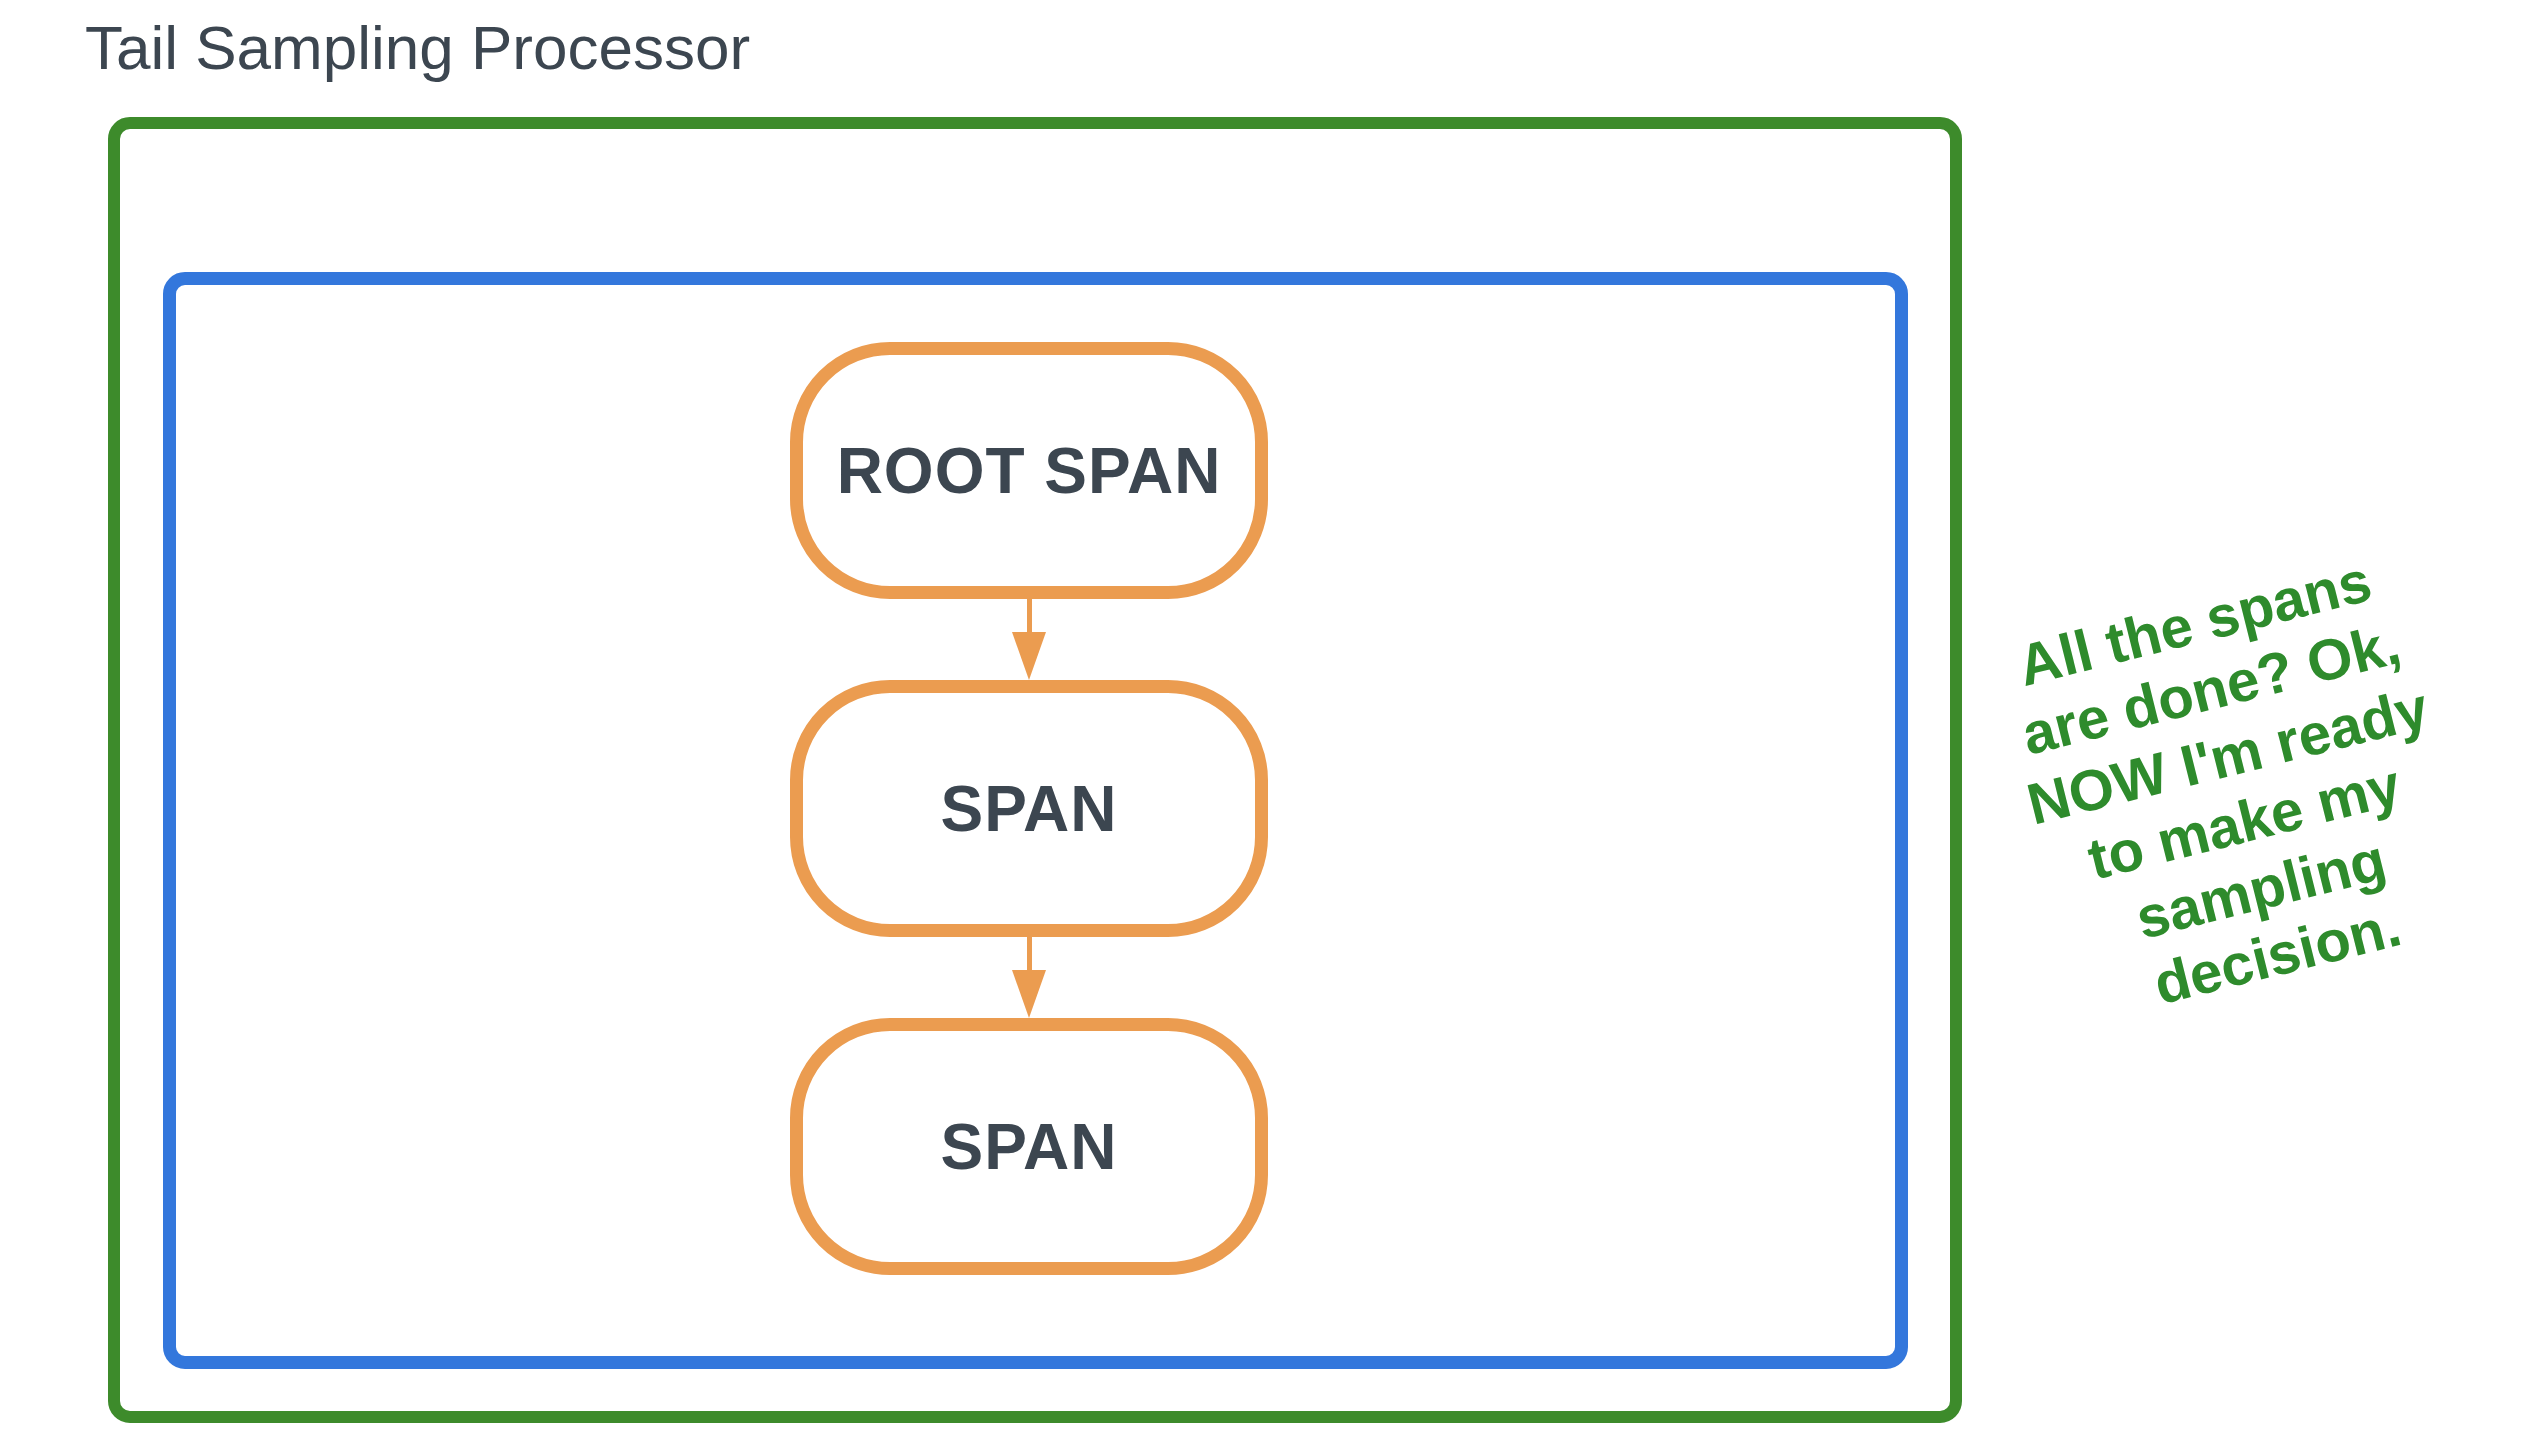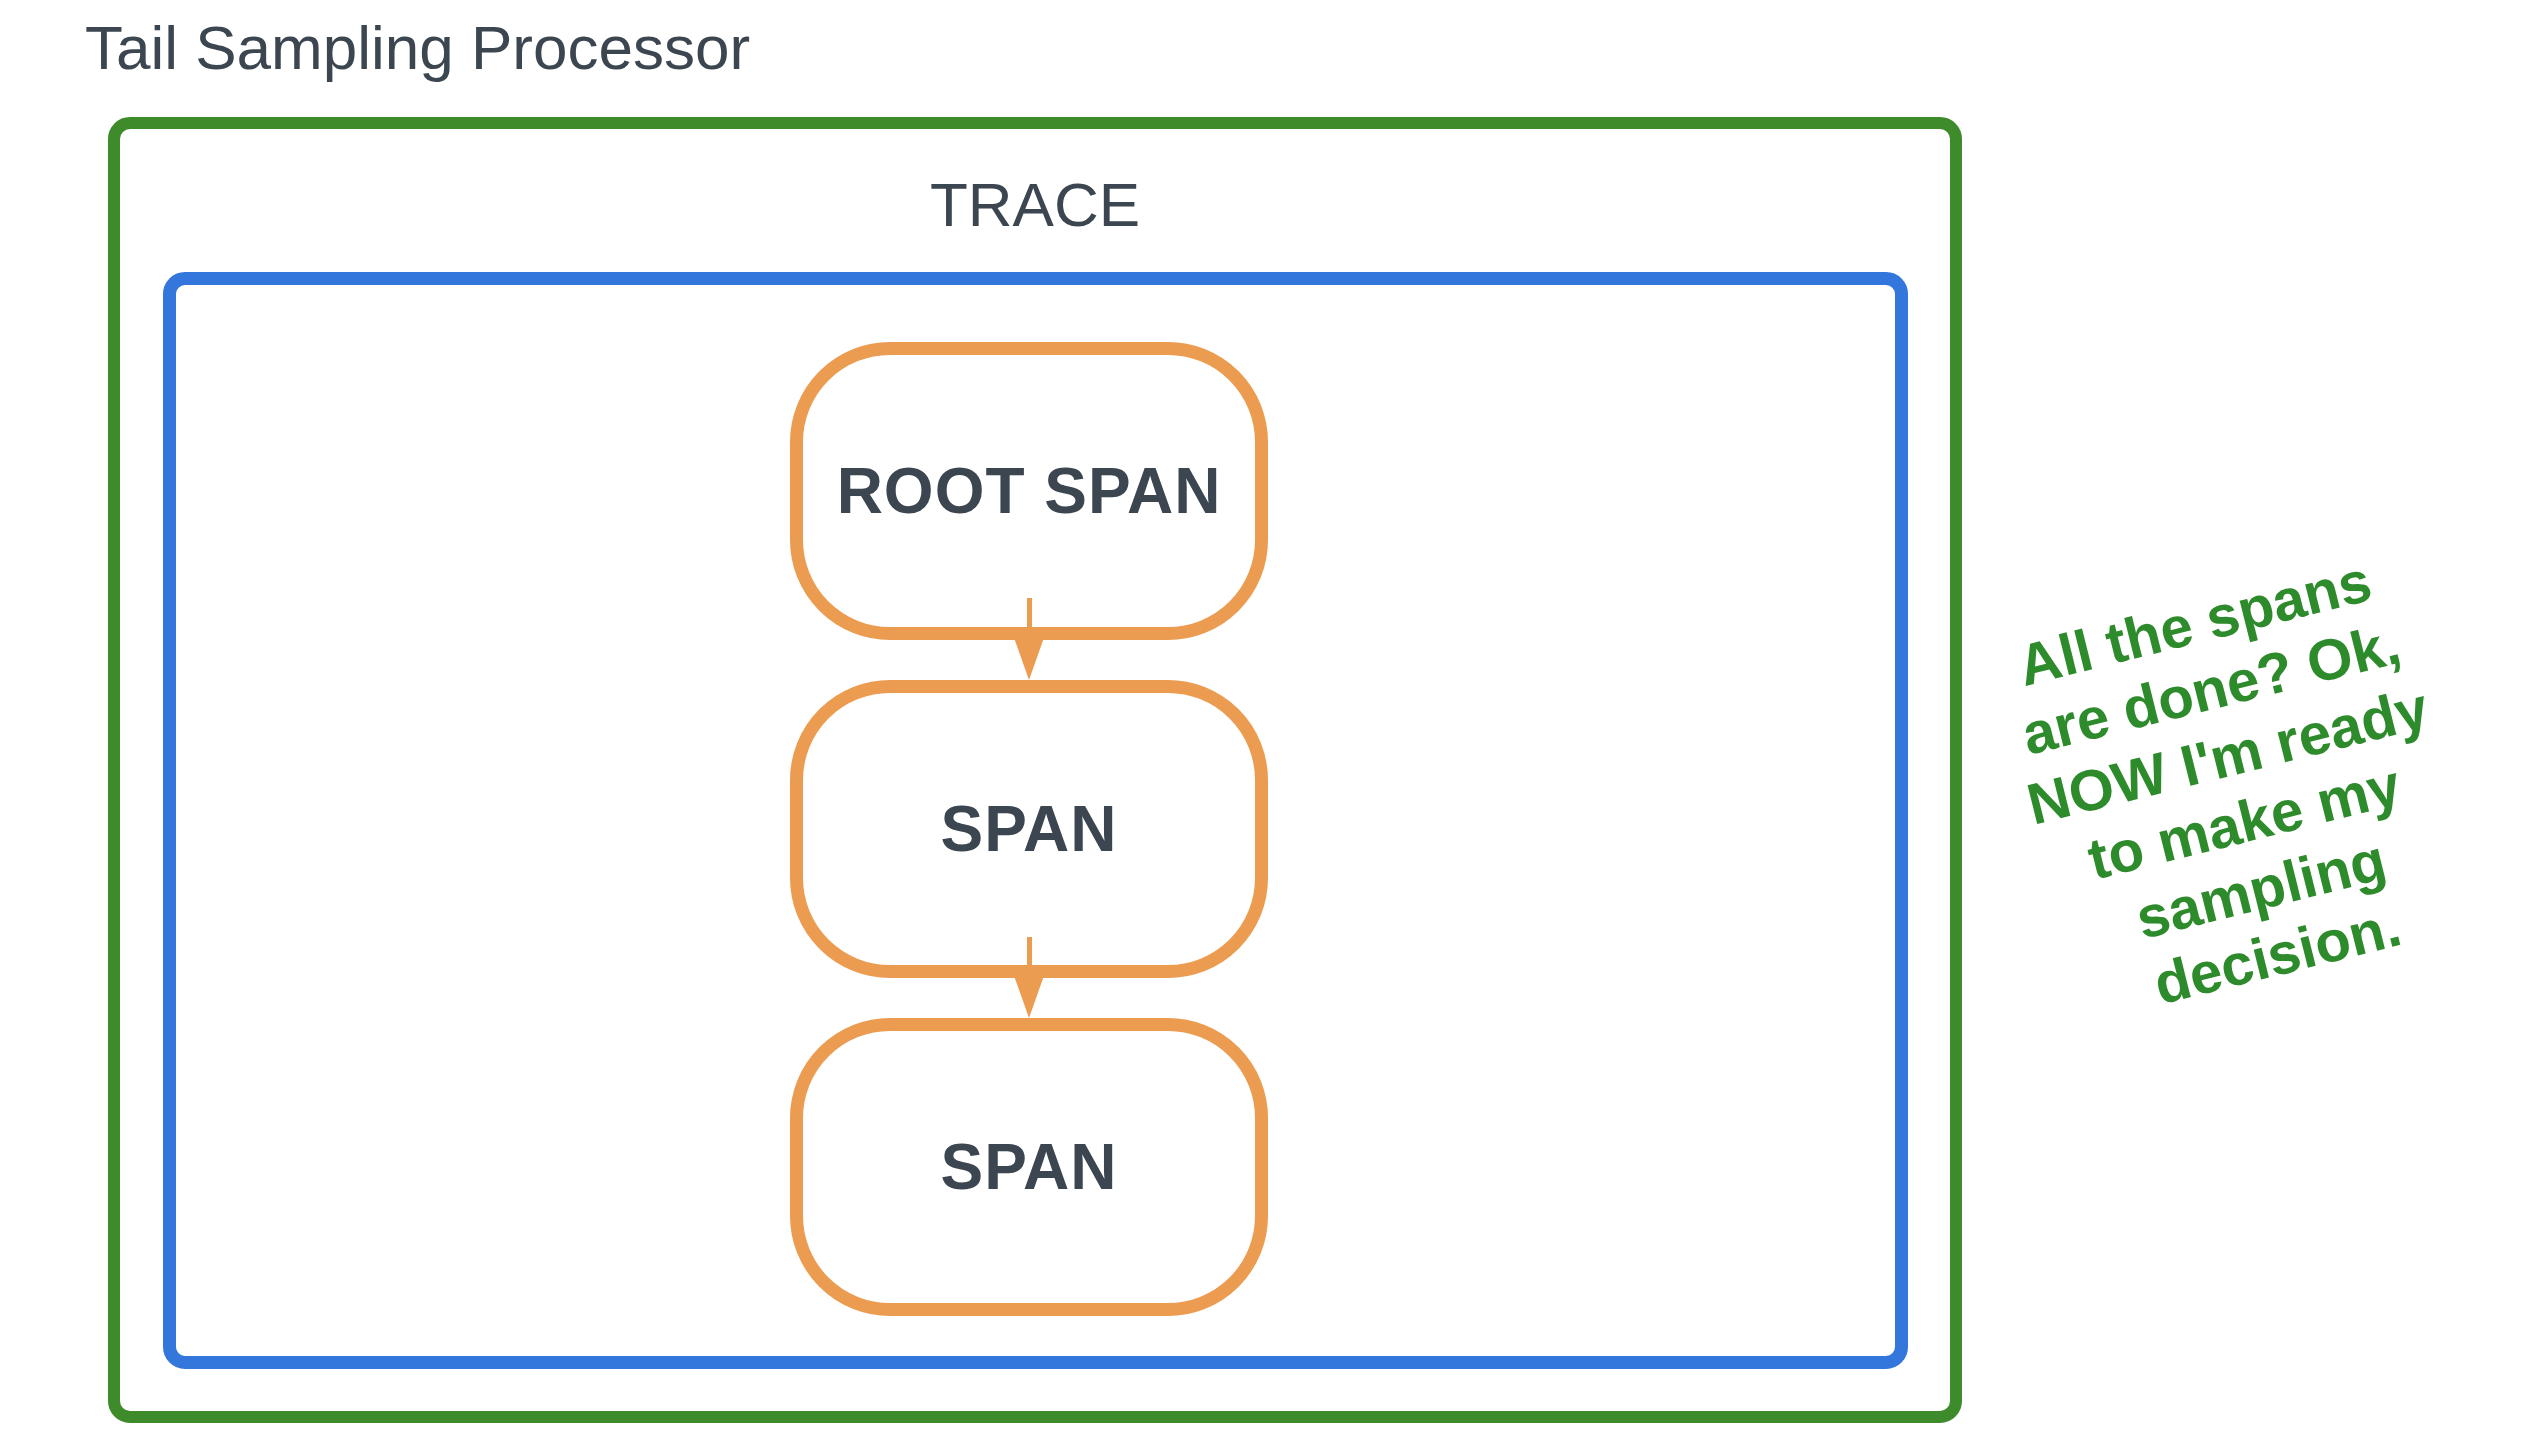--- a/index.html
+++ b/index.html
@@ -53,21 +53,21 @@
     height: 1097px;
     border: 13px solid var(--trace-box-blue, #3377DC);
     border-radius: 22px;
     box-sizing: border-box;
     background: transparent;
   }
   .node {
     position: absolute;
     left: 790px;
     width: 478px;
-    height: 298px;
+    height: 257px;
     border: 13px solid var(--span-box-orange, #EB9C50);
     border-radius: 100px;
     box-sizing: border-box;
     background: #ffffff;
     display: flex;
     align-items: center;
     justify-content: center;
     font-size: 64px;
     font-weight: bold;
     color: var(--label-dark, #3C4650);
@@ -117,21 +117,20 @@
 </style>
 </head>
 <body>
 
 <div class="stage">
 
   <div class="diagram-title">Tail Sampling Processor</div>
 
   <div class="outer-box"></div>
 
-  <div class="trace-label">TRACE</div>
 
   <div class="trace-box"></div>
 
   <div class="node n1">
     <span>ROOT SPAN</span>
   </div>
 
   <div class="arrow a1">
     <div class="shaft"></div>
     <div class="head"></div>

